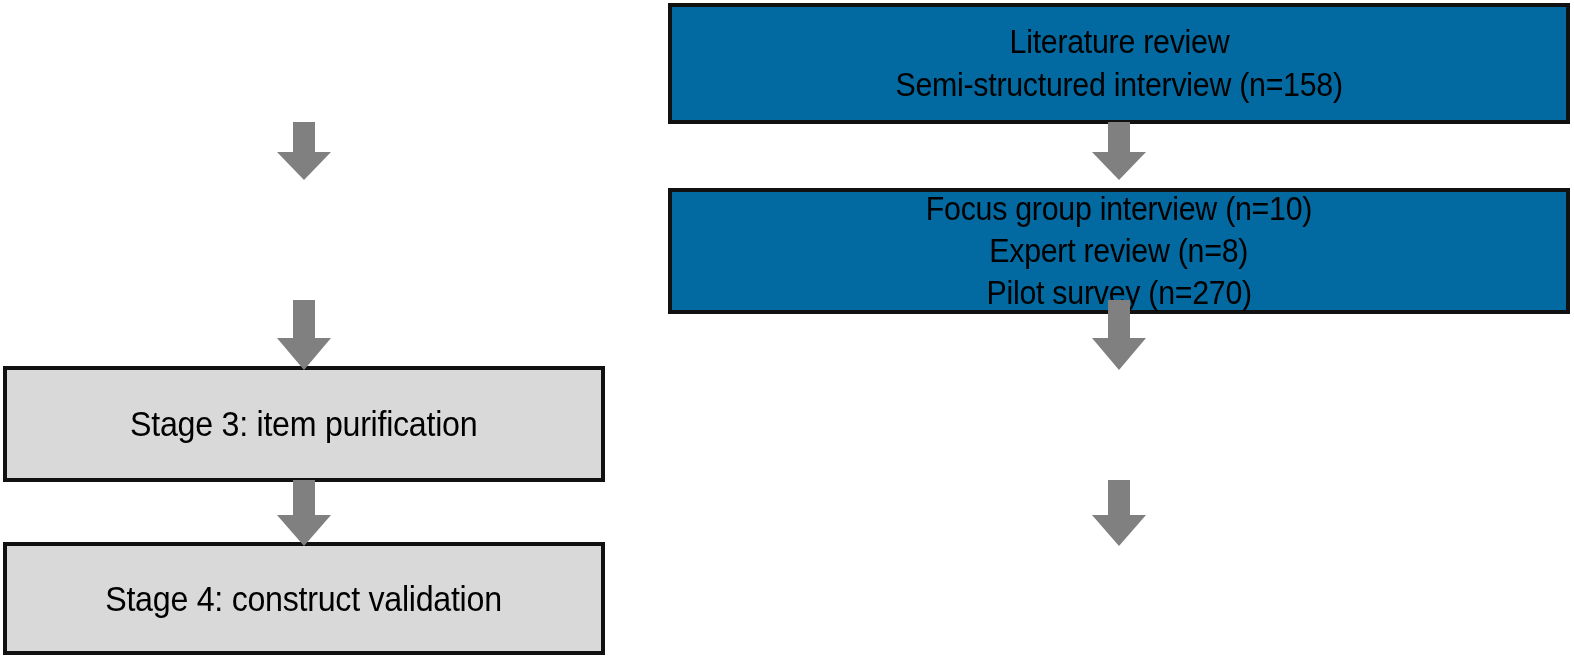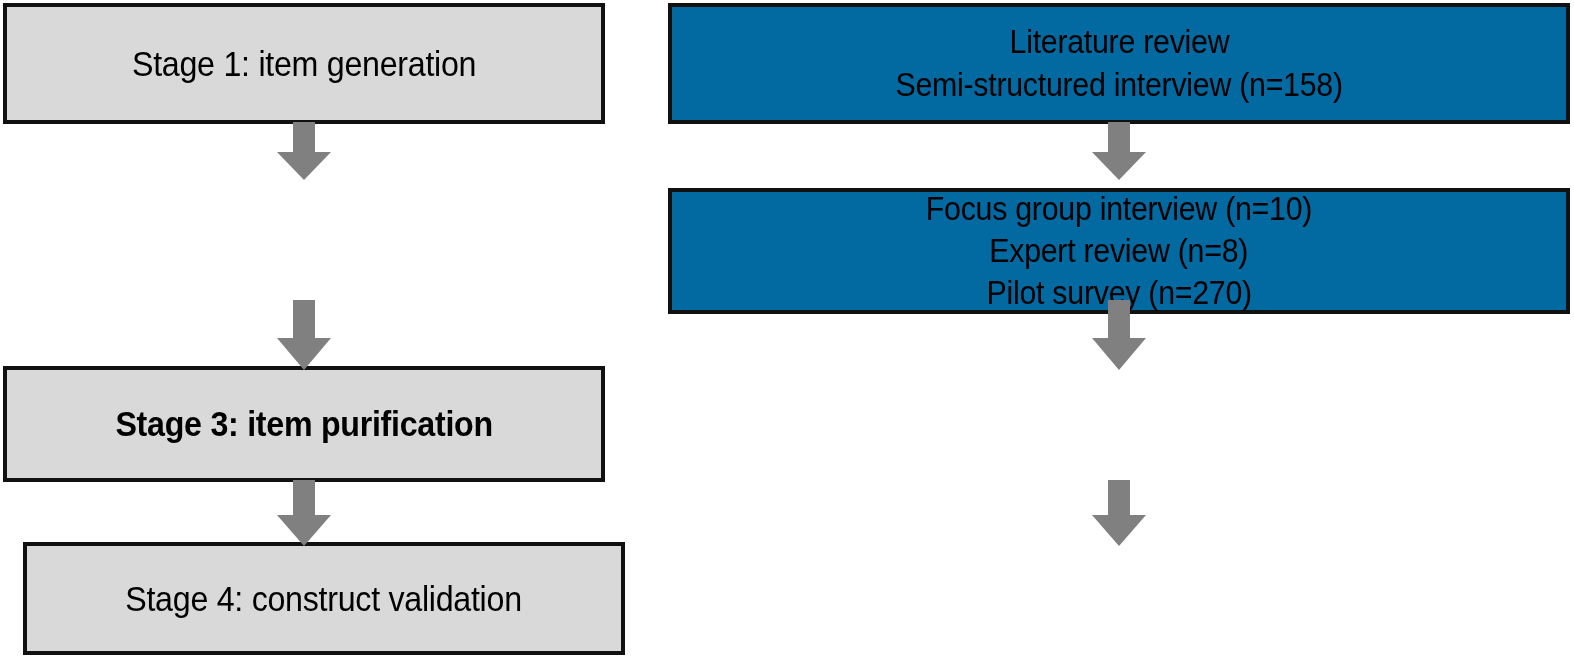--- a/index.html
+++ b/index.html
@@ -37,22 +37,22 @@
   }
   .box.detail {
     background: #0369a1;
     left: 668px;
     width: 902px;
   }
 
   
   .row1 { top: 3px;   height: 121px; }
   .row2 { top: 188px; height: 126px; }
-  .row3 { top: 366px; height: 116px; font-weight: bold; }
-  .row4 { top: 542px; height: 113px; margin-left: 20px; }
+  .row3 { top: 366px; height: 116px; }
+  .row4 { top: 542px; height: 113px; }
 
   .box-text {
     font-size: 35px;
     line-height: 1.30;
     color: #000000;
     letter-spacing: -0.3px;
     transform: scaleX(0.92);
     transform-origin: center center;
     white-space: nowrap;
   }
@@ -75,23 +75,20 @@
 
   .arrow.gap1 { top: 122px; height: 58px; }
   .arrow.gap2 { top: 300px; height: 70px; }
   .arrow.gap3 { top: 480px; height: 66px; }
 </style>
 </head>
 <body>
 
 <div id="canvas">
 
-  <div class="box stage row1">
-    <div class="box-text">Stage 1: item generation</div>
-  </div>
 
 
   <div class="box stage row3">
     <div class="box-text">Stage 3: item purification</div>
   </div>
 
   <div class="box stage row4">
     <div class="box-text">Stage 4: construct validation</div>
   </div>
 

